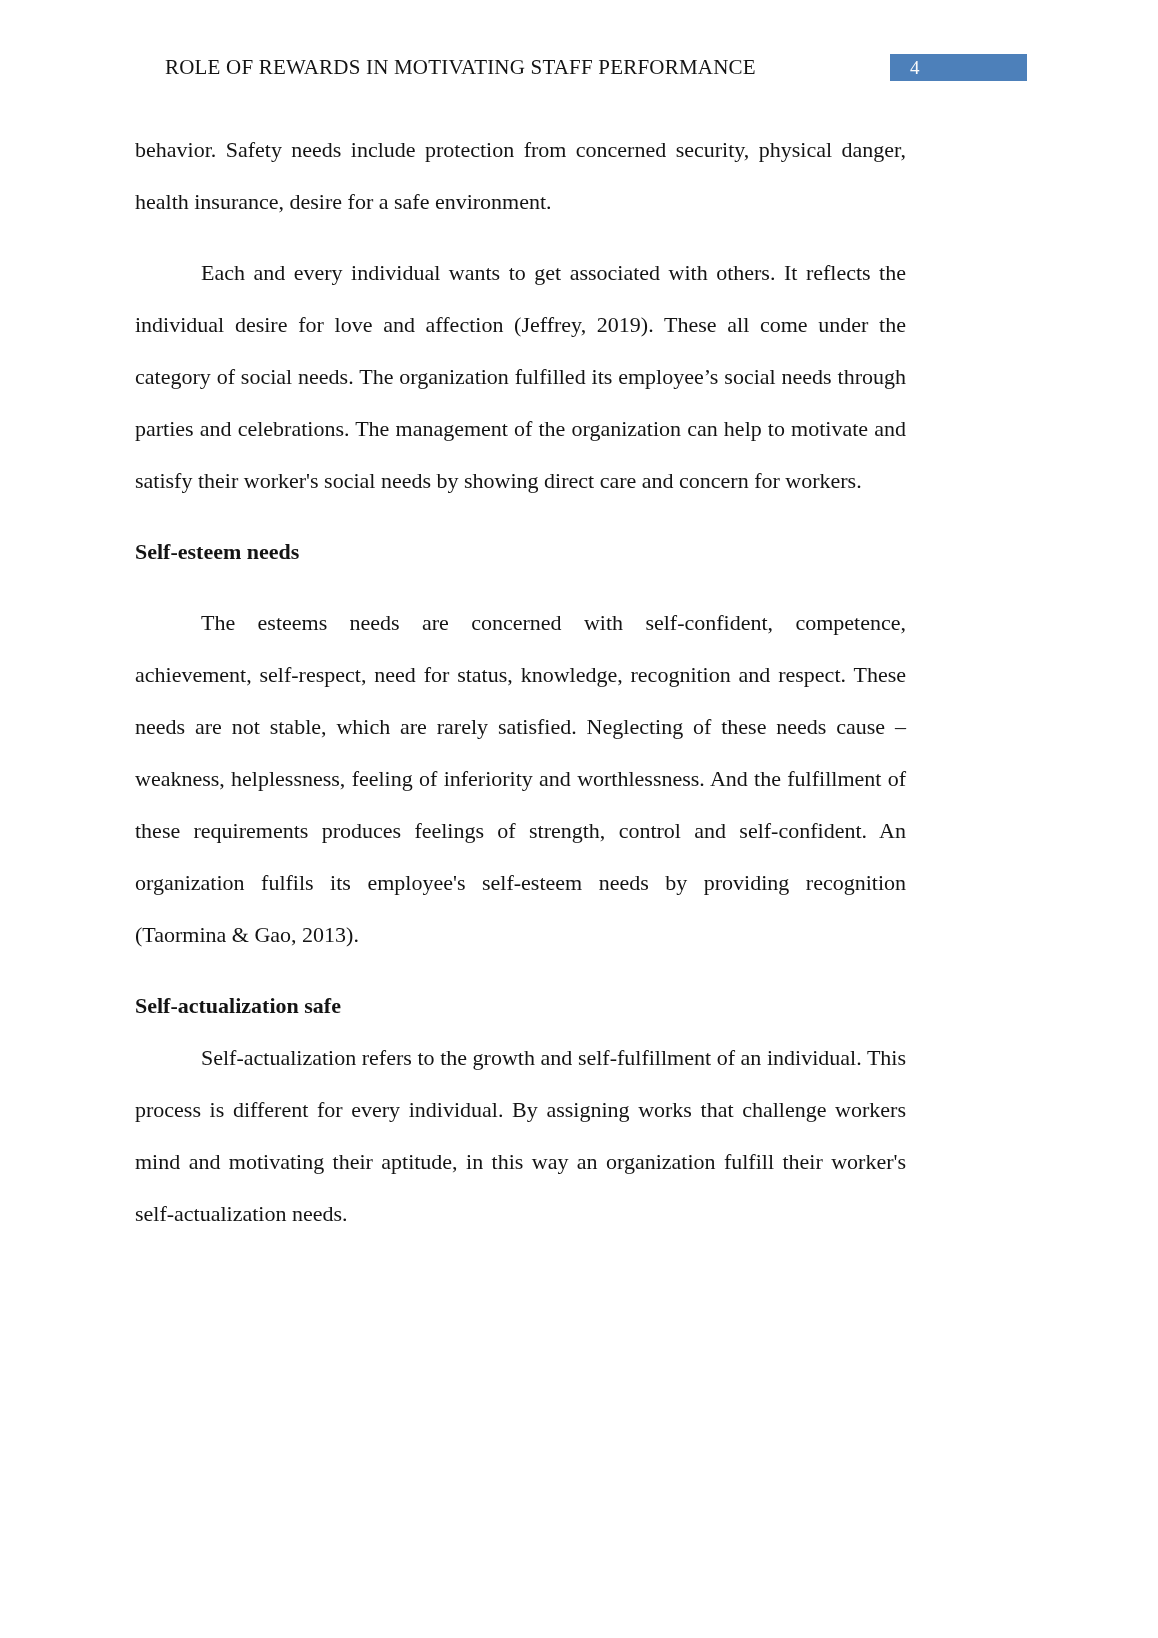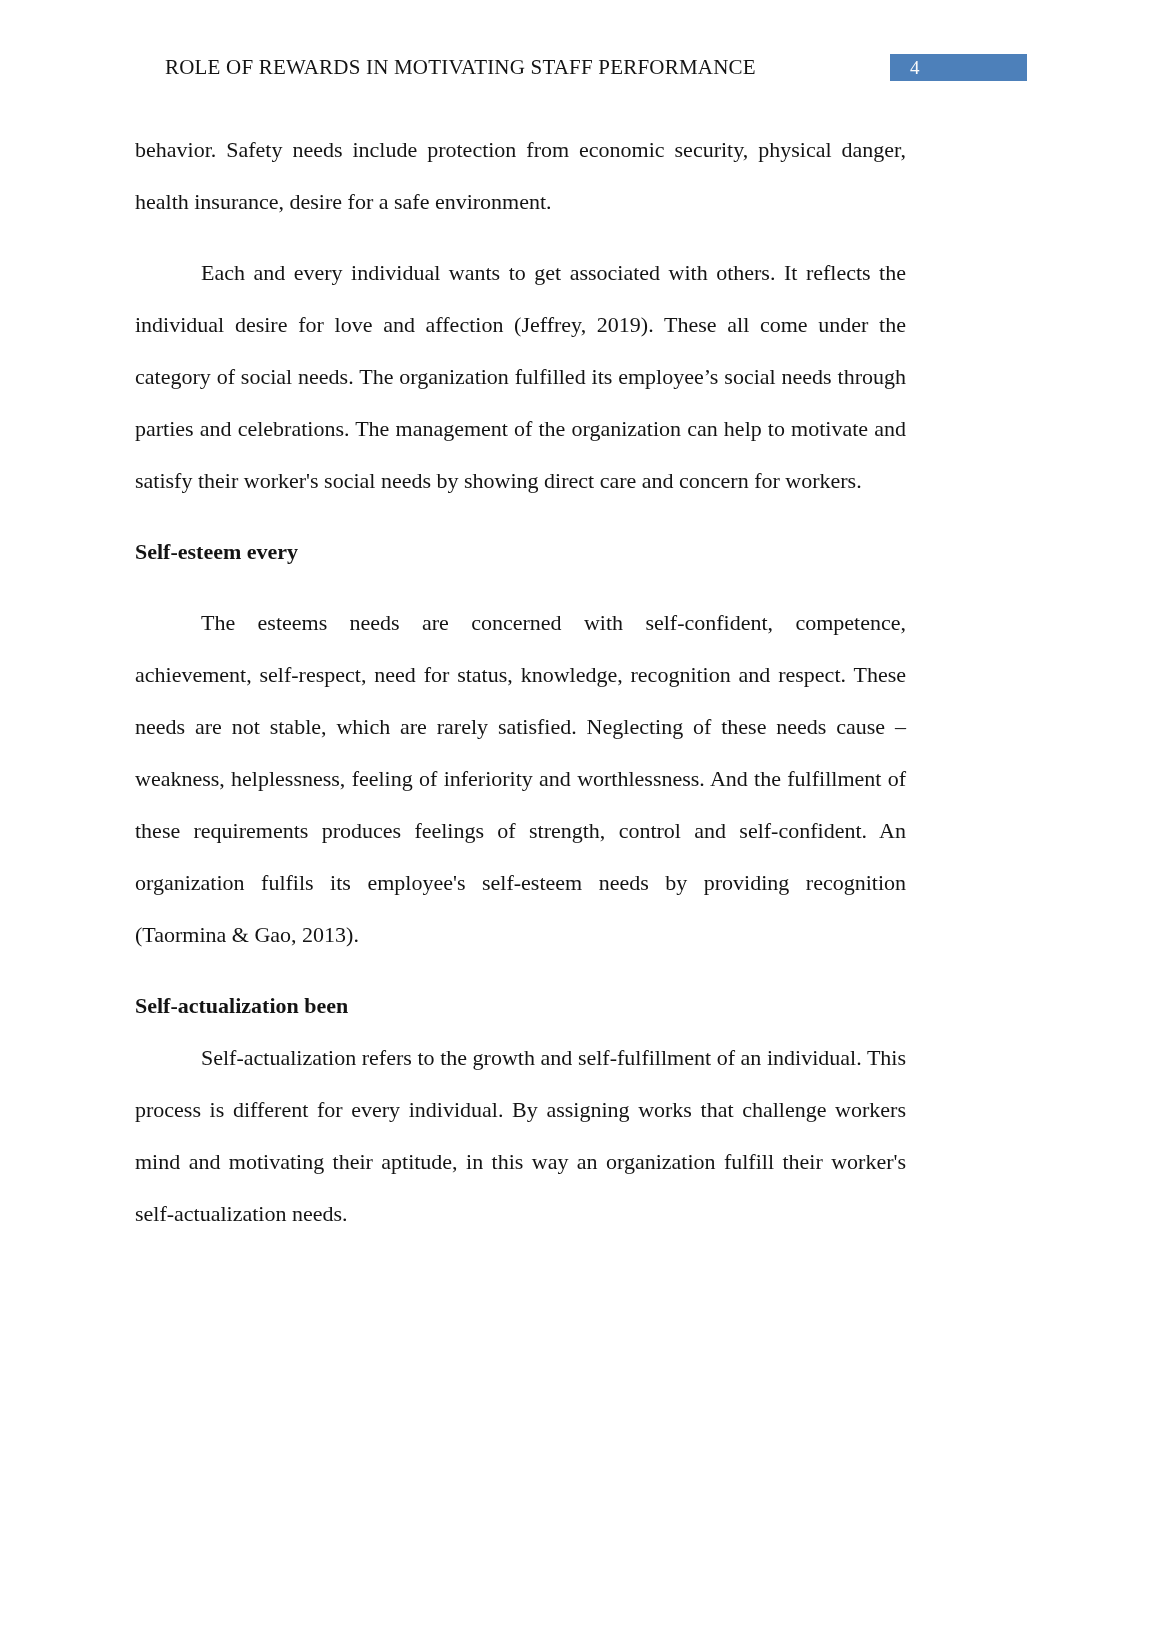--- a/index.html
+++ b/index.html
@@ -64,29 +64,29 @@
 
   <div class="doc-header">
     <div class="running-head">ROLE OF REWARDS IN MOTIVATING STAFF PERFORMANCE</div>
     <div class="page-number-box">
       <span>4</span>
     </div>
   </div>
 
   <div class="body-text">
 
-    <p>behavior. Safety needs include protection from economic security, physical danger, health insurance, desire for a safe environment.</p>
+    <p>behavior. Safety needs include protection from concerned security, physical danger, health insurance, desire for a safe environment.</p>
 
 
     <p class="indent">Each and every individual wants to get associated with others. It reflects the individual desire for love and affection (Jeffrey, 2019). These all come under the category of social needs. The organization fulfilled its employee’s social needs through parties and celebrations. The management of the organization can help to motivate and satisfy their worker's social needs by showing direct care and concern for workers.</p>
 
-    <h2>Self-esteem every</h2>
+    <h2>Self-esteem needs</h2>
 
     <p class="indent">The esteems needs are concerned with self-confident, competence, achievement, self-respect, need for status, knowledge, recognition and respect. These needs are not stable, which are rarely satisfied. Neglecting of these needs cause – weakness, helplessness, feeling of inferiority and worthlessness. And the fulfillment of these requirements produces feelings of strength, control and self-confident. An organization fulfils its employee's self-esteem needs by providing recognition (Taormina &amp; Gao, 2013).</p>
 
-    <h2 class="tight">Self-actualization been</h2>
+    <h2 class="tight">Self-actualization safe</h2>
 
     <p class="indent">Self-actualization refers to the growth and self-fulfillment of an individual. This process is different for every individual. By assigning works that challenge workers mind and motivating their aptitude, in this way an organization fulfill their worker's self-actualization needs.</p>
 
 
   </div>
 
 </div>
 
 </body></html>

